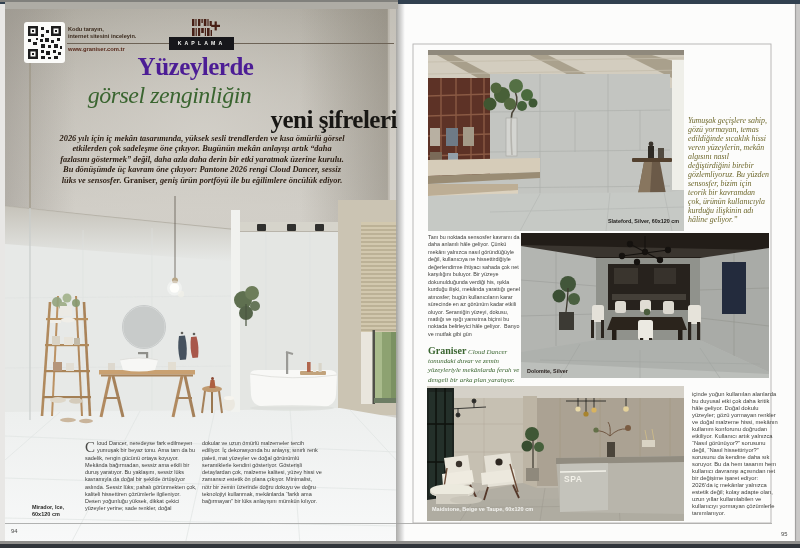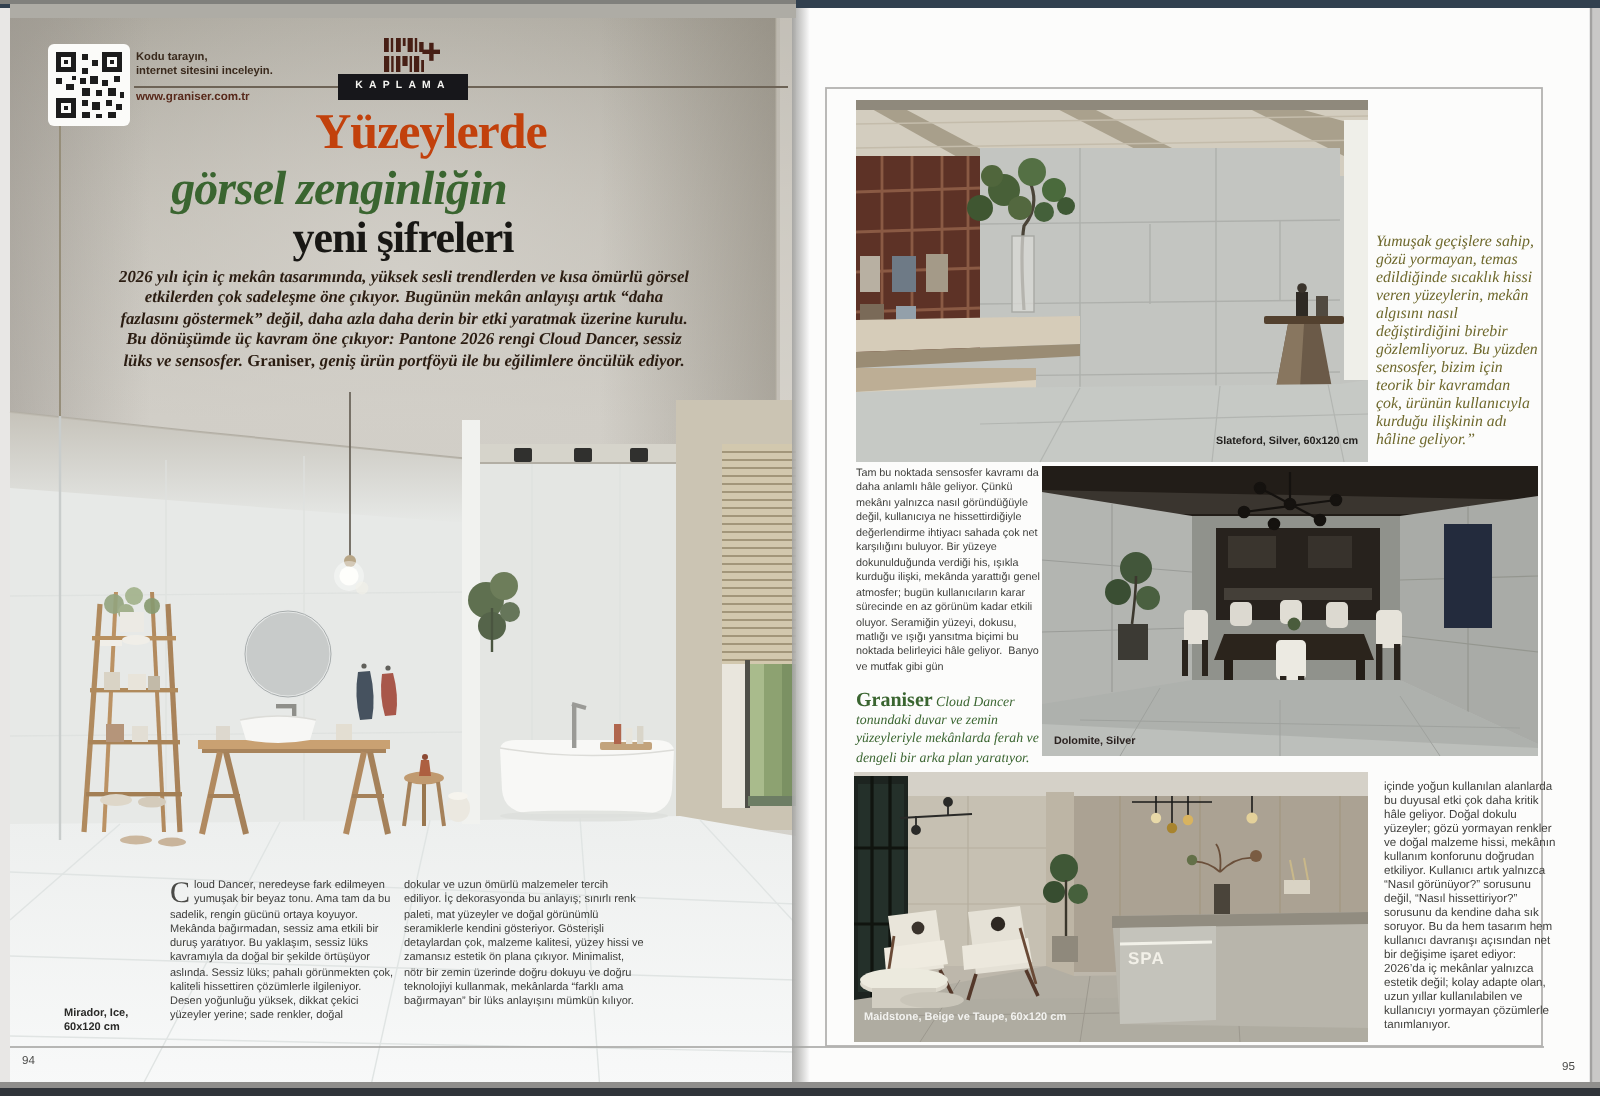--- a/index.html
+++ b/index.html
@@ -595,25 +595,25 @@
         <rect x="14.8" y="10" width="1.2" height="8"></rect>
         <rect x="17" y="10" width="2.6" height="8"></rect>
         <rect x="20.6" y="12" width="1.4" height="6"></rect>
     <rect x="24.6" y="3.4" width="2.2" height="9"></rect>
         <rect x="21.2" y="6.8" width="8.8" height="2.2"></rect>
   </g>
 </svg>
 
 <div class="abs" style="left:169px;top:37px;width:65px;height:13px;background:#17171b;color:#f5f5f2;font-size:5.2px;letter-spacing:3.1px;text-align:center;line-height:13.5px;font-weight:bold;">KAPLAMA<span style="letter-spacing:0"> </span></div>
 
-<div class="abs serif" style="left:20px;top:53px;width:391px;text-align:center;font-size:25px;font-weight:bold;color:#c2410c;letter-spacing:-0.5px;">Yüzeylerde</div>
-
-<div class="abs serif" style="left:6px;top:82px;width:327px;text-align:center;font-size:24px;font-style:italic;color:#3a6530;letter-spacing:-0.5px;font-weight:bold;">görsel zenginliğin</div>
-
-<div class="abs serif" style="left:6px;top:106px;width:391px;text-align:center;font-size:22px;font-weight:bold;color:#181714;letter-spacing:-0.5px;">yeni şifreleri</div>
+<div class="abs serif" style="left:0;top:53px;width:391px;text-align:center;font-size:25px;font-weight:bold;color:#4c1d95;letter-spacing:-0.5px;">Yüzeylerde</div>
+
+<div class="abs serif" style="left:6px;top:82px;width:327px;text-align:center;font-size:24px;font-style:italic;color:#3a6530;letter-spacing:-0.5px;">görsel zenginliğin</div>
+
+<div class="abs serif" style="left:6px;top:106px;width:391px;text-align:right;font-size:25px;font-weight:bold;color:#181714;letter-spacing:-0.5px;">yeni şifreleri</div>
 
 <div class="abs serif" style="left:59px;top:134px;width:286px;text-align:center;font-size:8.4px;line-height:10.4px;font-style:italic;font-weight:bold;color:#2b1d12;">2026 yılı için iç mekân tasarımında, yüksek sesli trendlerden ve kısa ömürlü görsel etkilerden çok sadeleşme öne çıkıyor. Bugünün mekân anlayışı artık “daha fazlasını göstermek” değil, daha azla daha derin bir etki yaratmak üzerine kurulu. Bu dönüşümde üç kavram öne çıkıyor: Pantone 2026 rengi Cloud Dancer, sessiz lüks ve sensosfer. <span style="font-style:normal;">Graniser</span>, geniş ürün portföyü ile bu eğilimlere öncülük ediyor.</div>
 
 <div class="abs" style="left:85px;top:440px;width:112px;font-size:5.5px;line-height:7.25px;color:#3c3c3a;"><span class="serif" style="float:left;font-size:15px;line-height:12px;margin:1px 2px 0 0;color:#4a4a47;">C</span>loud Dancer, neredeyse fark edilmeyen yumuşak bir beyaz tonu. Ama tam da bu sadelik, rengin gücünü ortaya koyuyor. Mekânda bağırmadan, sessiz ama etkili bir duruş yaratıyor. Bu yaklaşım, sessiz lüks kavramıyla da doğal bir şekilde örtüşüyor aslında. Sessiz lüks; pahalı görünmekten çok, kaliteli hissettiren çözümlerle ilgileniyor. Desen yoğunluğu yüksek, dikkat çekici yüzeyler yerine; sade renkler, doğal</div>
 
 <div class="abs" style="left:202px;top:440px;width:120px;font-size:5.5px;line-height:7.25px;color:#3c3c3a;">dokular ve uzun ömürlü malzemeler tercih ediliyor. İç dekorasyonda bu anlayış; sınırlı renk paleti, mat yüzeyler ve doğal görünümlü seramiklerle kendini gösteriyor. Gösterişli detaylardan çok, malzeme kalitesi, yüzey hissi ve zamansız estetik ön plana çıkıyor. Minimalist, nötr bir zemin üzerinde doğru dokuyu ve doğru teknolojiyi kullanmak, mekânlarda “farklı ama bağırmayan” bir lüks anlayışını mümkün kılıyor.</div>
 
 <div class="abs" style="left:32px;top:504px;font-size:5.5px;line-height:6.6px;font-weight:bold;color:#2a2a28;">Mirador, Ice,<br>60x120 cm</div>
 
 <div class="abs" style="left:11px;top:528px;font-size:5.8px;color:#4a4a48;">94</div>

